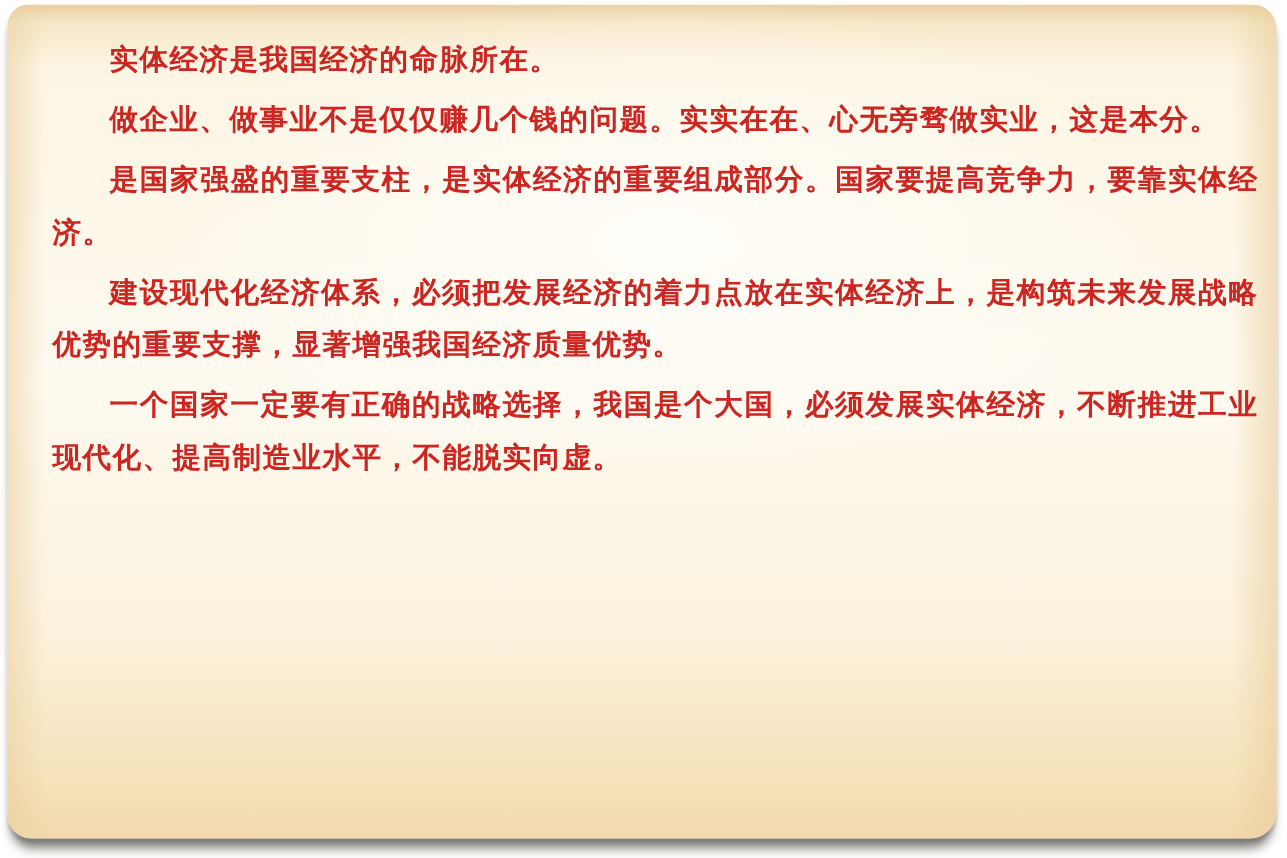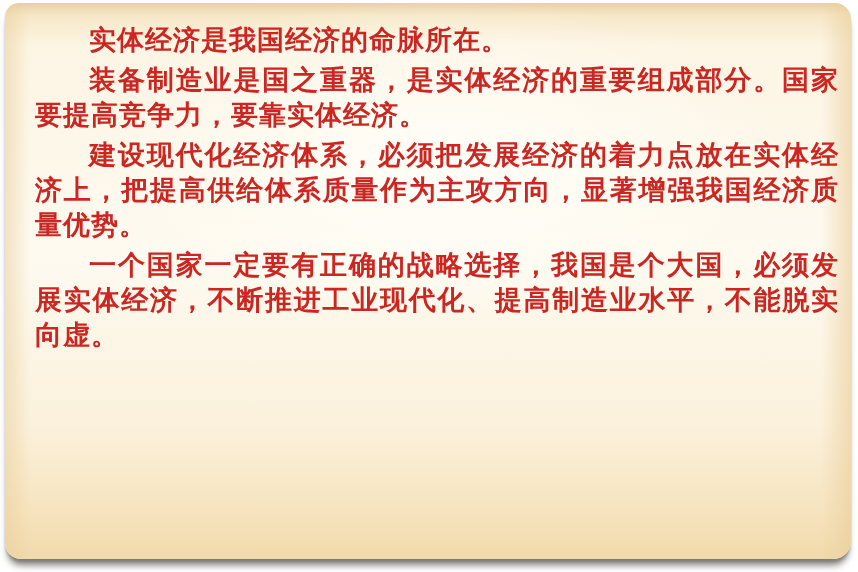--- a/index.html
+++ b/index.html
@@ -28,32 +28,33 @@
     background:
       radial-gradient(ellipse 58% 42% at 52% 28%, rgba(255,255,250,0.85) 0%, rgba(255,255,250,0) 70%),
       linear-gradient(90deg, rgba(234,206,156,0.55) 0%, rgba(234,206,156,0) 3%, rgba(234,206,156,0) 96.5%, rgba(234,206,156,0.65) 100%),
       linear-gradient(180deg, #e9cfa0 0px, #f6e7c7 12px, #fdf5e4 42px, #fefaf0 46%, #fbf1dc 76%, #f6e3bd 92%, #f1d9ab 100%);
     box-shadow: 0 9px 7px -3px rgba(104,102,99,0.85), 0 3px 2px rgba(150,140,120,0.35);
   }
   .quote-paragraph {
     margin: 0 0 5px 0;
     color: #cb2621;
     font-weight: bold;
-    font-size: 27px;
+    font-size: 19px;
     line-height: 35px;
     letter-spacing: 1px;
     text-indent: 2em;
     text-align: justify;
     text-justify: inter-character;
   }
 </style>
 </head>
 <body>
 
 <div class="stage">
   <div class="quote-card">
     <p class="quote-paragraph">实体经济是我国经济的命脉所在。</p>
-    <p class="quote-paragraph">装备制造业是国之重器，是实体经济的重要组成部分。国家要提高竞争力，要靠实体经济。</p>
-    <p class="quote-paragraph">建设现代化经济体系，必须把发展经济的着力点放在实体经济上，把提高供给体系质量作为主攻方向，显著增强我国经济质量优势。</p>
+    <p class="quote-paragraph">做企业、做事业不是仅仅赚几个钱的问题。实实在在、心无旁骛做实业，这是本分。</p>
+    <p class="quote-paragraph">是国家强盛的重要支柱，是实体经济的重要组成部分。国家要提高竞争力，要靠实体经济。</p>
+    <p class="quote-paragraph">建设现代化经济体系，必须把发展经济的着力点放在实体经济上，是构筑未来发展战略优势的重要支撑，显著增强我国经济质量优势。</p>
     <p class="quote-paragraph">一个国家一定要有正确的战略选择，我国是个大国，必须发展实体经济，不断推进工业现代化、提高制造业水平，不能脱实向虚。</p>
 
   </div>
 </div>
 
 </body></html>

